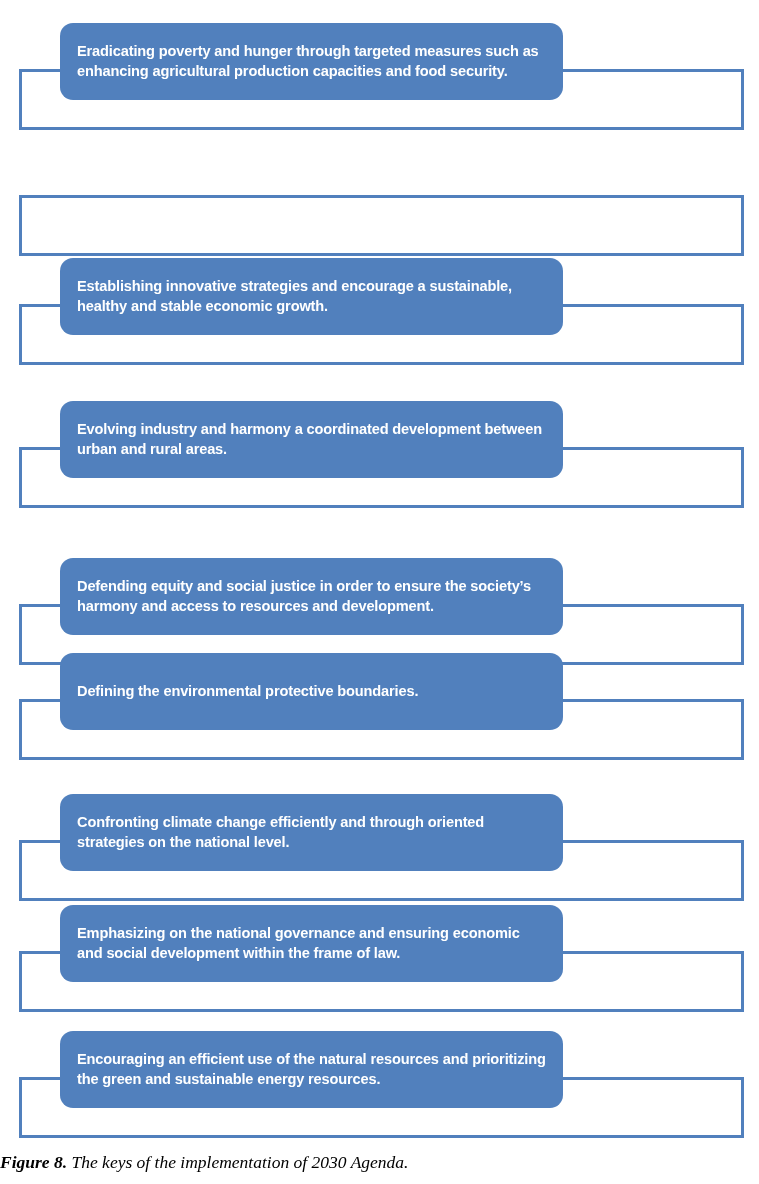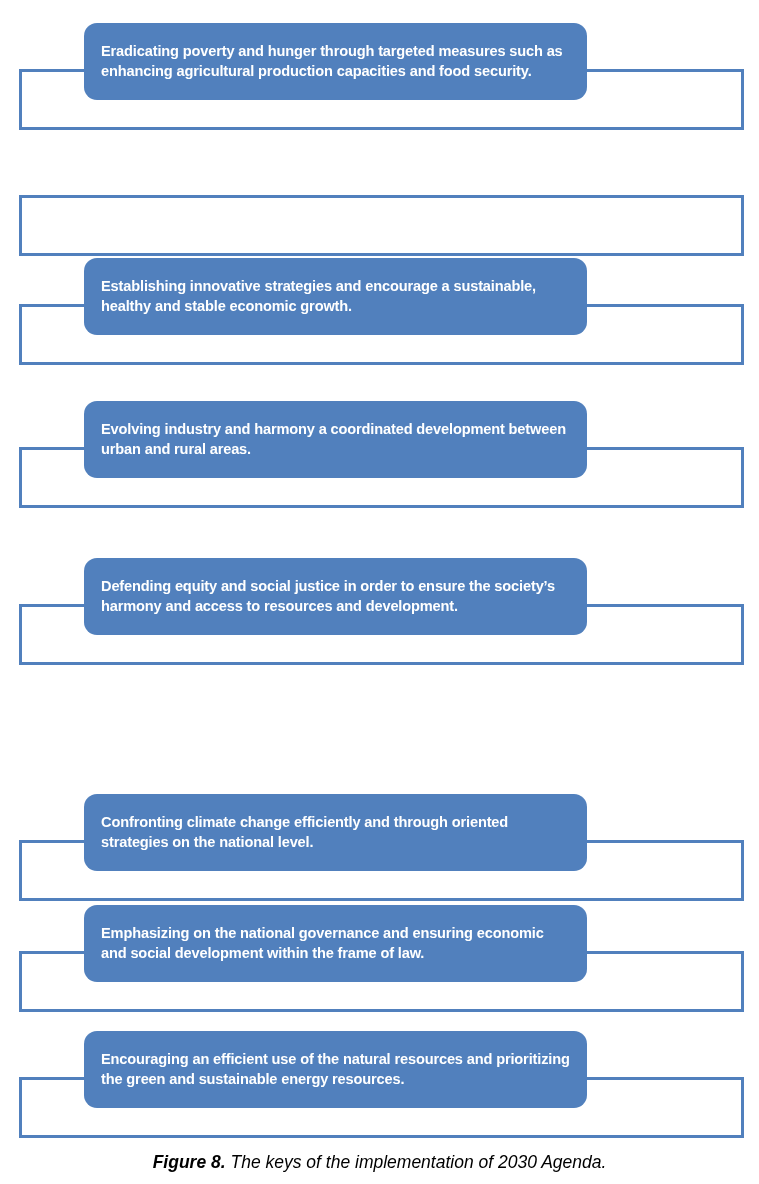--- a/index.html
+++ b/index.html
@@ -47,42 +47,41 @@
     left: 60px;
     top: 12px;
     width: 503px;
     height: 77px;
     background: #5180BD;
     border-radius: 13px;
     box-sizing: border-box;
     display: flex;
     align-items: center;
     padding: 0 17px 0 17px;
-    margin-left: 24px;
   }
 
   .key-item .callout-text {
     color: #ffffff;
     font-family: "Liberation Sans", sans-serif;
     font-weight: bold;
     font-size: 14.6px;
     line-height: 1.33;
     letter-spacing: -0.15px;
     text-align: left;
     width: 100%;
   }
 
   
   #caption {
     position: absolute;
     left: 0;
     top: 1152px;
     width: 759px;
-    text-align: center;
-    font-family: Liberation Sans, sans-serif;
+    text-align: left;
+    font-family: Liberation Serif, serif;
     font-size: 17.5px;
     font-style: italic;
     color: #000000;
     white-space: nowrap;
   }
   #caption .caption-label {
     font-weight: bold;
     font-style: italic;
   }
   #caption .caption-text {
@@ -119,20 +118,26 @@
     </div>
   </div>
 
   <div class="key-item" style="top:546px">
     <div class="outer-frame"></div>
     <div class="callout">
       <span class="callout-text">Defending equity and social justice in order to ensure the society’s harmony and access to resources and development.</span>
     </div>
   </div>
 
+  <div class="key-item" style="top:641px">
+    <div class="outer-frame"></div>
+    <div class="callout">
+      <span class="callout-text">Defining the environmental protective boundaries.</span>
+    </div>
+  </div>
 
   <div class="key-item" style="top:782px">
     <div class="outer-frame"></div>
     <div class="callout">
       <span class="callout-text">Confronting climate change efficiently and through oriented strategies on the national level.</span>
     </div>
   </div>
 
   <div class="key-item" style="top:893px">
     <div class="outer-frame"></div>

